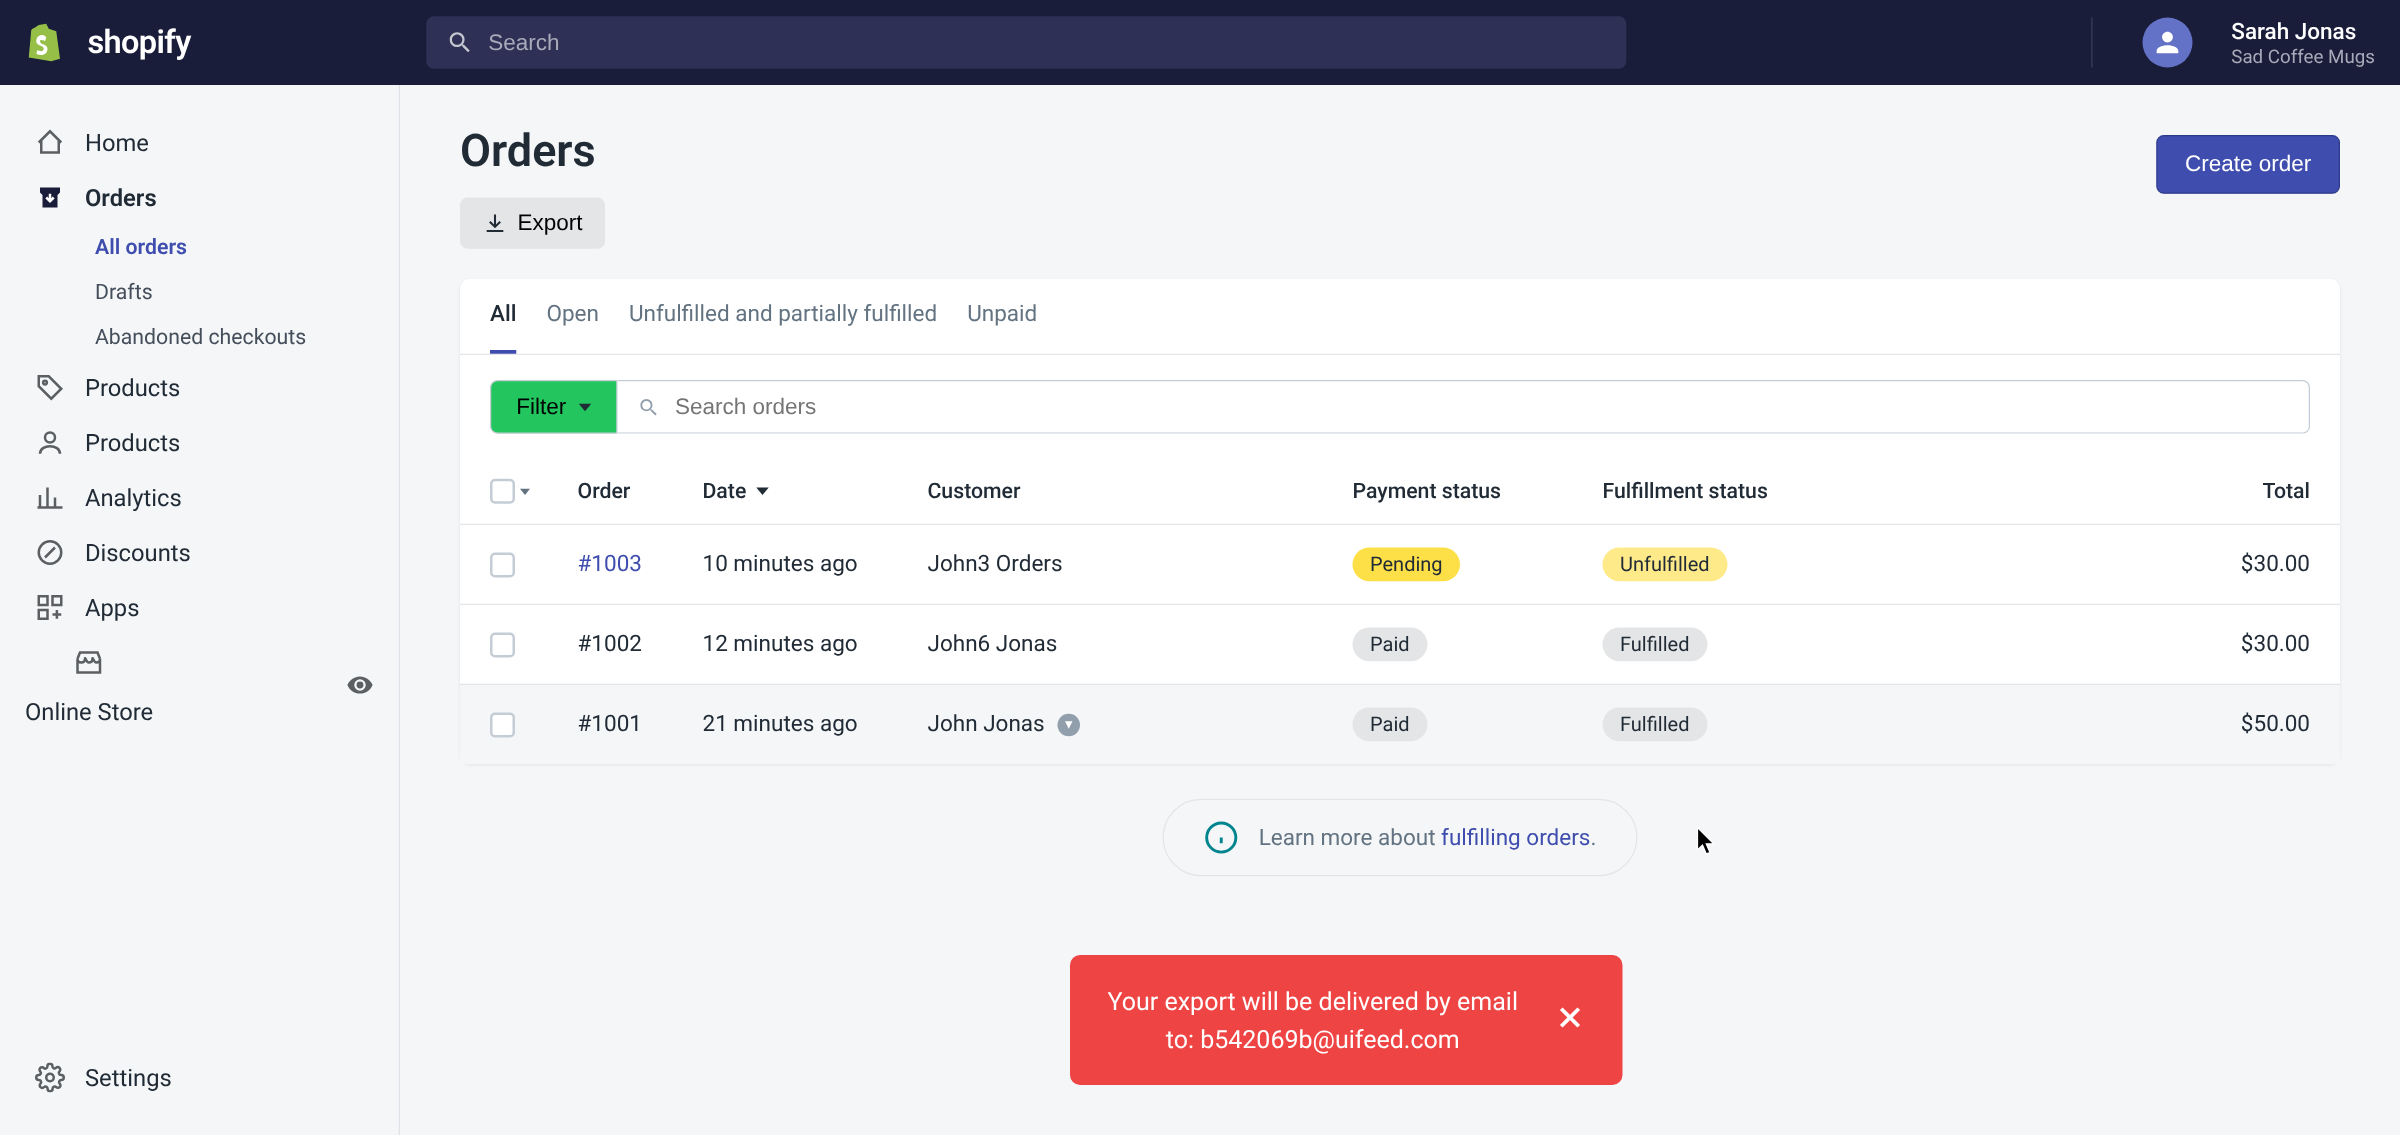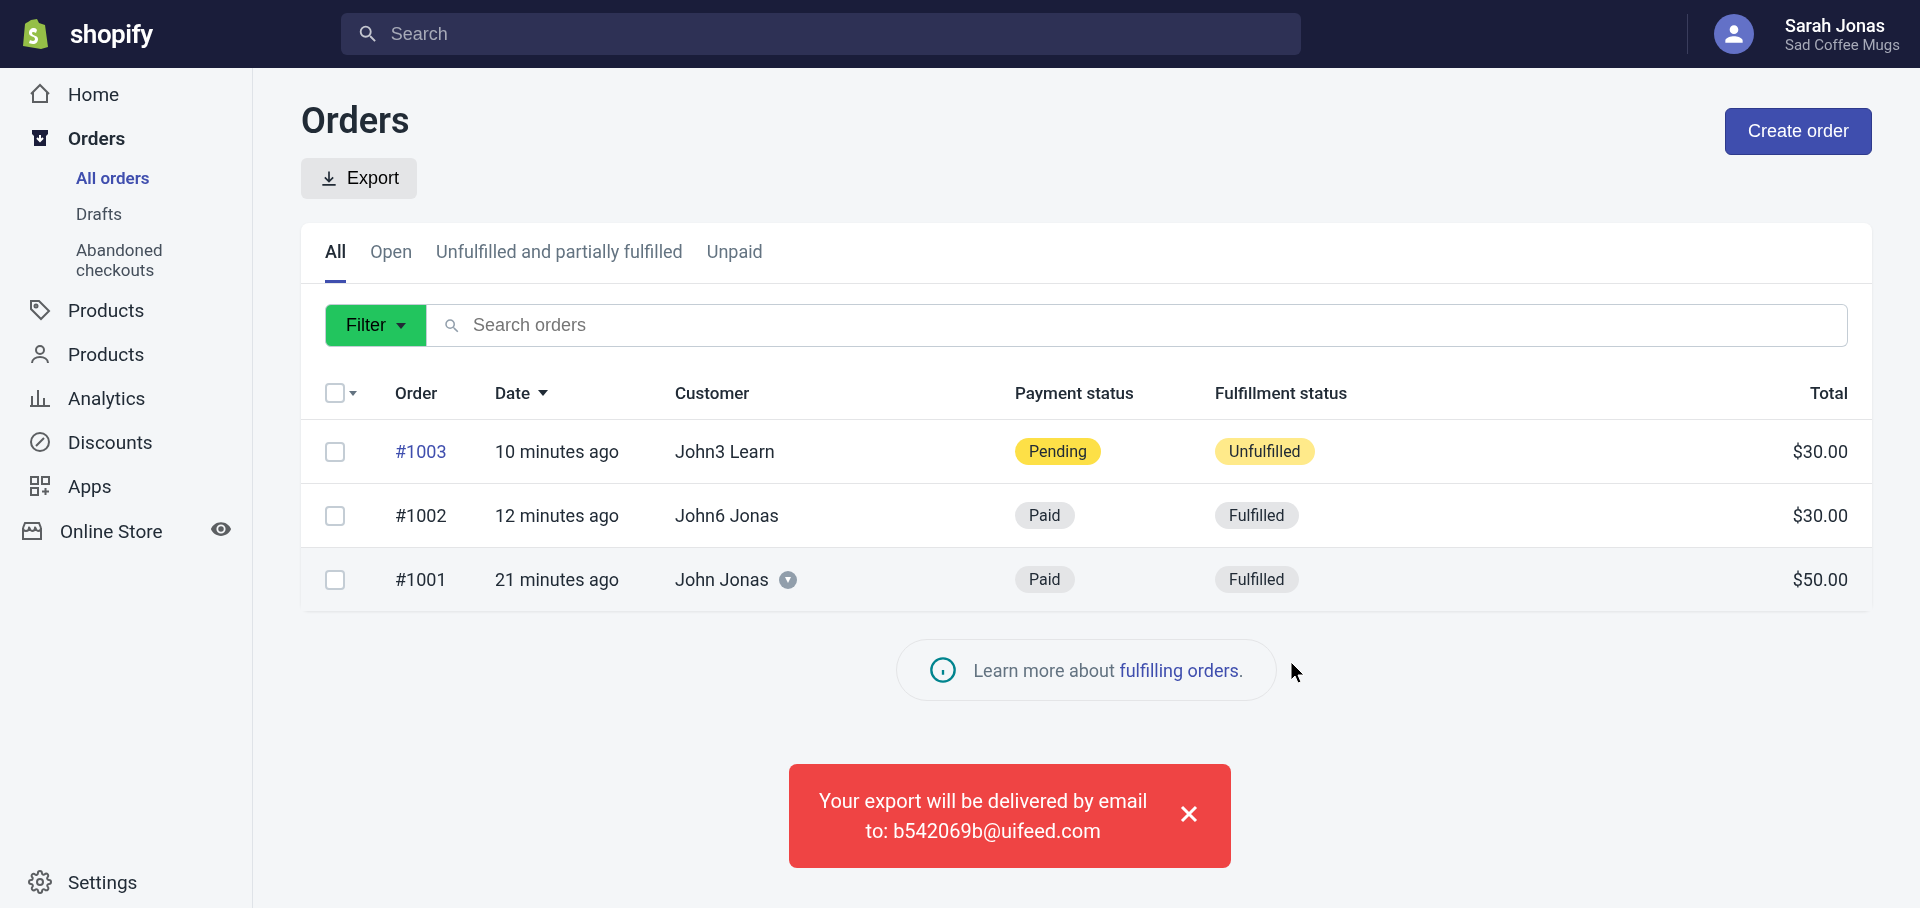--- a/index.html
+++ b/index.html
@@ -8,43 +8,43 @@
 
 
 .header { height: 68px; background: #1a1d3a; display: flex; align-items: center; padding: 0 20px; color: #fff; }
 .logo { display: flex; align-items: center; gap: 22px; font-weight: 600; font-size: 26px; letter-spacing: -0.5px; }
 .logo-bag { width: 28px; height: 34px; position: relative; }
 .logo-bag svg { width: 100%; height: 100%; }
 .search-bar { flex: 1; margin: 0 40px 0 188px; max-width: 960px; height: 42px; background: #2e3155; border-radius: 6px; display: flex; align-items: center; padding: 0 16px; gap: 12px; }
 .search-bar svg { width: 22px; height: 22px; fill: #c5c7d0; }
 .search-bar input { flex: 1; background: transparent; border: none; outline: none; color: #fff; font-size: 18px; }
 .search-bar input::placeholder { color: #a7aab8; }
-.header-right { display: flex; align-items: center; gap: 31px; margin-left: auto; padding-left: 26px; border-left: 1px solid #3a3d5c; }
+.header-right { display: flex; align-items: center; gap: 31px; margin-left: auto; padding-left: 40px; border-left: 1px solid #3a3d5c; }
 .avatar { width: 40px; height: 40px; border-radius: 50%; background: #6371c7; display: flex; align-items: center; justify-content: center; }
 .avatar svg { width: 26px; height: 26px; fill: #fff; }
 .user-info { display: flex; flex-direction: column; }
 .user-name { font-size: 18px; font-weight: 500; }
 .user-shop { font-size: 15px; color: #a7aab8; }
 
 
 .body { flex: 1; display: flex; min-height: 0; }
 
 
-.sidebar { width: 253px; background: #f4f6f8; border-right: 1px solid #dfe3e8; padding: 4px 0; display: flex; flex-direction: column; justify-content: center; }
+.sidebar { width: 320px; background: #f4f6f8; border-right: 1px solid #dfe3e8; padding: 24px 0; display: flex; flex-direction: column; justify-content: center; }
 .nav-item { display: flex; align-items: center; gap: 16px; padding: 10px 20px; font-size: 19px; color: #212b36; cursor: pointer; border-radius: 4px; margin: 0 8px; }
 .nav-item.active { font-weight: 600; }
 .nav-item svg { width: 24px; height: 24px; fill: none; stroke: #5c5f62; stroke-width: 2; }
 .nav-item.active svg { stroke: #1a1d3a; fill: #1a1d3a; }
 .sub-items { padding-left: 56px; }
 .sub-item { padding: 8px 20px; font-size: 17px; color: #454f5b; cursor: pointer; }
 .sub-item.active { color: #3f4eae; font-weight: 600; }
 .sidebar-section { display: flex; align-items: center; justify-content: space-between; padding: 12px 20px 8px; font-size: 14px; font-weight: 600; color: #637381; letter-spacing: 0.5px; }
 .sidebar-section svg { width: 22px; height: 22px; stroke: #637381; fill: none; stroke-width: 2; }
 .channel-item { display: flex; align-items: center; justify-content: space-between; padding: 10px 20px; }
-.channel-left { display: flex; align-items: center; gap: 16px; font-size: 19px; }
+.channel-left { display: flex; align-items: center; gap: 16px; font-size: 19px; flex-direction: column; }
 .channel-left svg { width: 24px; height: 24px; fill: none; stroke: #5c5f62; stroke-width: 2; }
 .channel-item .eye svg { width: 22px; height: 22px; fill: #5c5f62; }
 .sidebar-footer { margin-top: auto; }
 
 
 .main { flex: 1; padding: 32px 48px; overflow: auto; position: relative; }
 .page-header { display: flex; align-items: flex-start; justify-content: space-between; margin-bottom: 24px; }
 .page-title-wrap { display: flex; flex-direction: column; gap: 16px; }
 .page-title { font-size: 36px; font-weight: 600; }
 .export-btn { display: inline-flex; align-items: center; gap: 8px; background: #e4e5e7; border: none; padding: 10px 18px; border-radius: 6px; font-size: 18px; cursor: pointer; }
@@ -272,21 +272,21 @@
             <div class="th-total">Total</div>
           </div>
           <div id="tbody">
               <div class="trow">
                 <div>
                   <div class="checkbox"></div>
                 </div>
                 <div class="order-link">#1003</div>
                 <div>10 minutes ago</div>
                 <div class="customer">
-                  <span>John3 Learn</span>
+                  <span>John3 Orders</span>
                 </div>
                 <div><span class="badge badge-pending">Pending</span></div>
                 <div><span class="badge badge-unfulfilled">Unfulfilled</span></div>
                 <div class="td-total">$30.00</div>
               </div>
               <div class="trow">
                 <div>
                   <div class="checkbox"></div>
                 </div>
                 <div class="order-id-plain">#1002</div>

